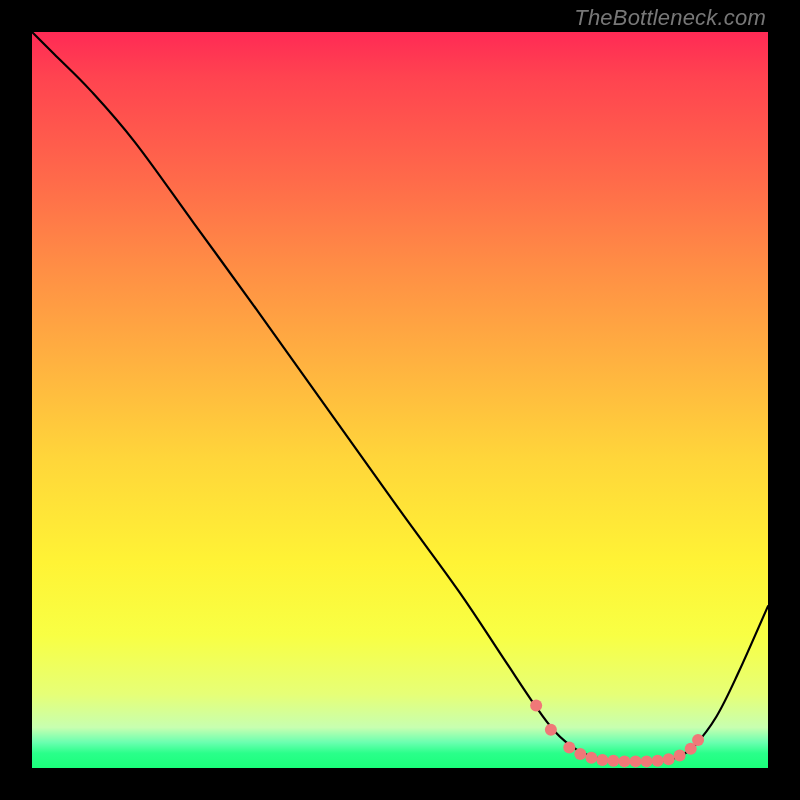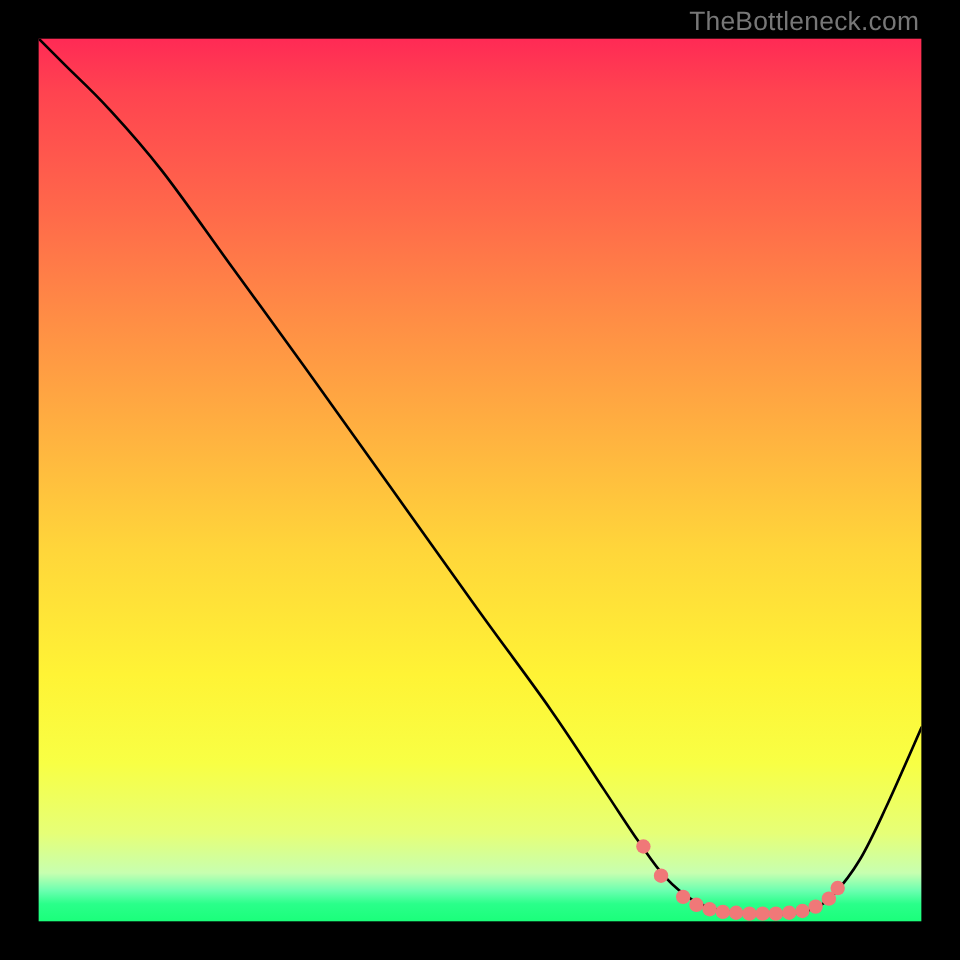--- a/index.html
+++ b/index.html
@@ -11,20 +11,21 @@
     overflow: hidden;
     font-family: Arial, Helvetica, sans-serif;
   }
   .frame {
     position: absolute;
     top: 0;
     left: 0;
     width: 800px;
     height: 748px;
     background: #000;
+    font-style: italic;
   }
   .plot-area {
     position: absolute;
     left: 32px;
     top: 32px;
     width: 736px;
     height: 736px;
     overflow: hidden;
   }
   .gradient {

